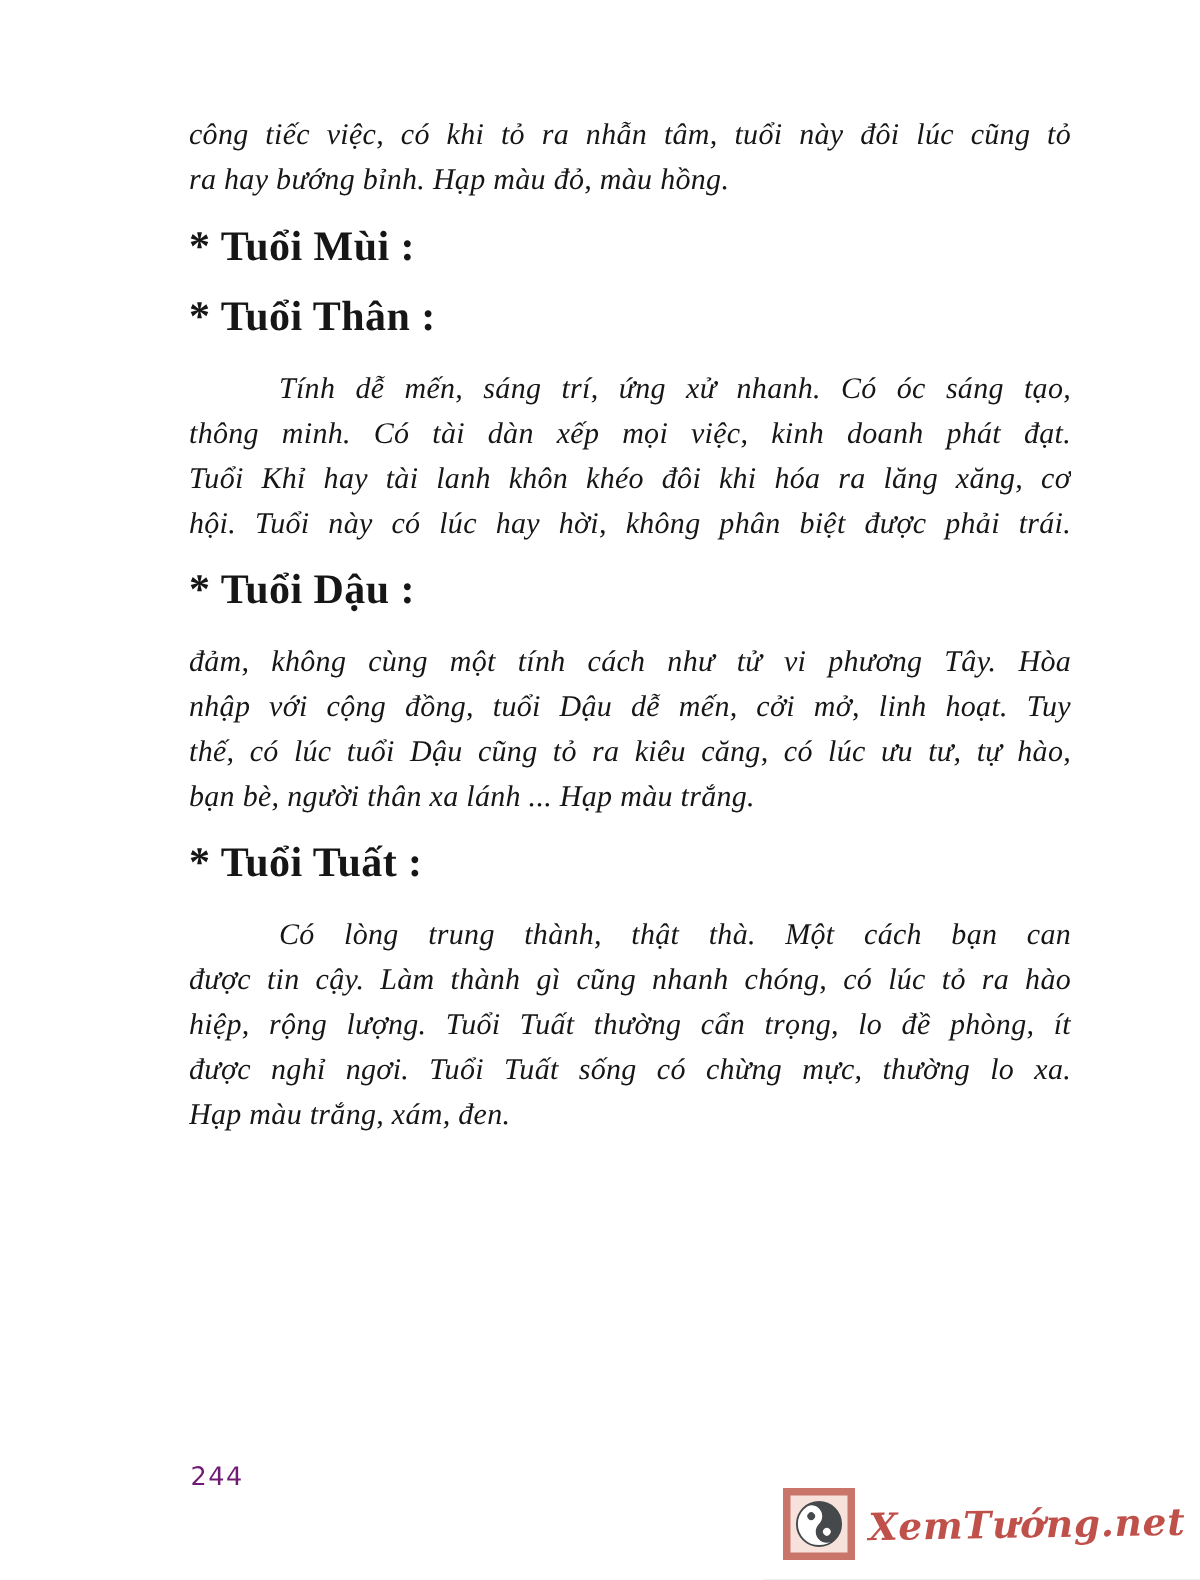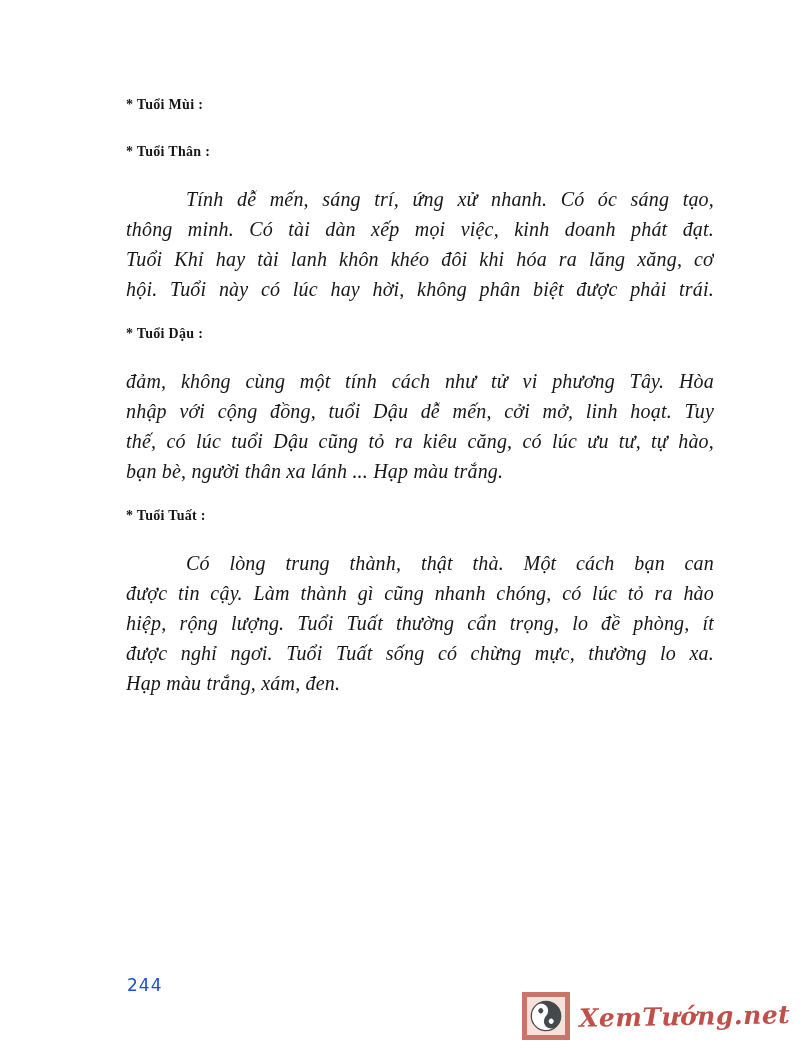--- a/index.html
+++ b/index.html
@@ -30,34 +30,34 @@
     text-align-last: justify;
     white-space: normal;
     height: 30px;
     overflow: hidden;
   }
   .line.indent { padding-left: 60px; }
   .line.last { text-align-last: left; }
   .heading {
     font-style: normal;
     font-weight: bold;
-    font-size: 14px;
+    font-size: 28px;
     line-height: 30px;
     margin: 15px 0 17px 0;
     letter-spacing: 0.3px;
   }
   .page-number {
     position: absolute;
     left: 127px;
     top: 975px;
     font-family: "DejaVu Sans", "Liberation Sans", sans-serif;
     font-size: 17px;
     font-weight: 500;
     letter-spacing: 1px;
-    color: #1d4ed8;
+    color: #701a75;
   }
   .watermark {
     position: absolute;
     right: 10px;
     top: 992px;
     display: flex;
     align-items: center;
     gap: 9px;
   }
   .yy-box {
@@ -79,20 +79,24 @@
     transform: rotate(-1deg);
     letter-spacing: 0.5px;
   }
 </style>
 </head>
 <body>
 
 <div class="page">
 
   <div class="content">
+    <div class="para" id="intro">
+        <div class="line">công tiếc việc, có khi tỏ ra nhẫn tâm, tuổi này đôi lúc cũng tỏ</div>
+        <div class="line last">ra hay bướng bỉnh. Hạp màu đỏ, màu hồng.</div>
+      </div>
     <div id="sections">
         <div class="heading">* Tuổi Mùi :</div>
         <div class="heading">* Tuổi Thân :</div>
         <div class="para">
           <div class="line indent">Tính dễ mến, sáng trí, ứng xử nhanh. Có óc sáng tạo,</div>
           <div class="line">thông minh. Có tài dàn xếp mọi việc, kinh doanh phát đạt.</div>
           <div class="line">Tuổi Khỉ hay tài lanh khôn khéo đôi khi hóa ra lăng xăng, cơ</div>
           <div class="line">hội. Tuổi này có lúc hay hời, không phân biệt được phải trái.</div>
         </div>
         <div class="heading">* Tuổi Dậu :</div>

